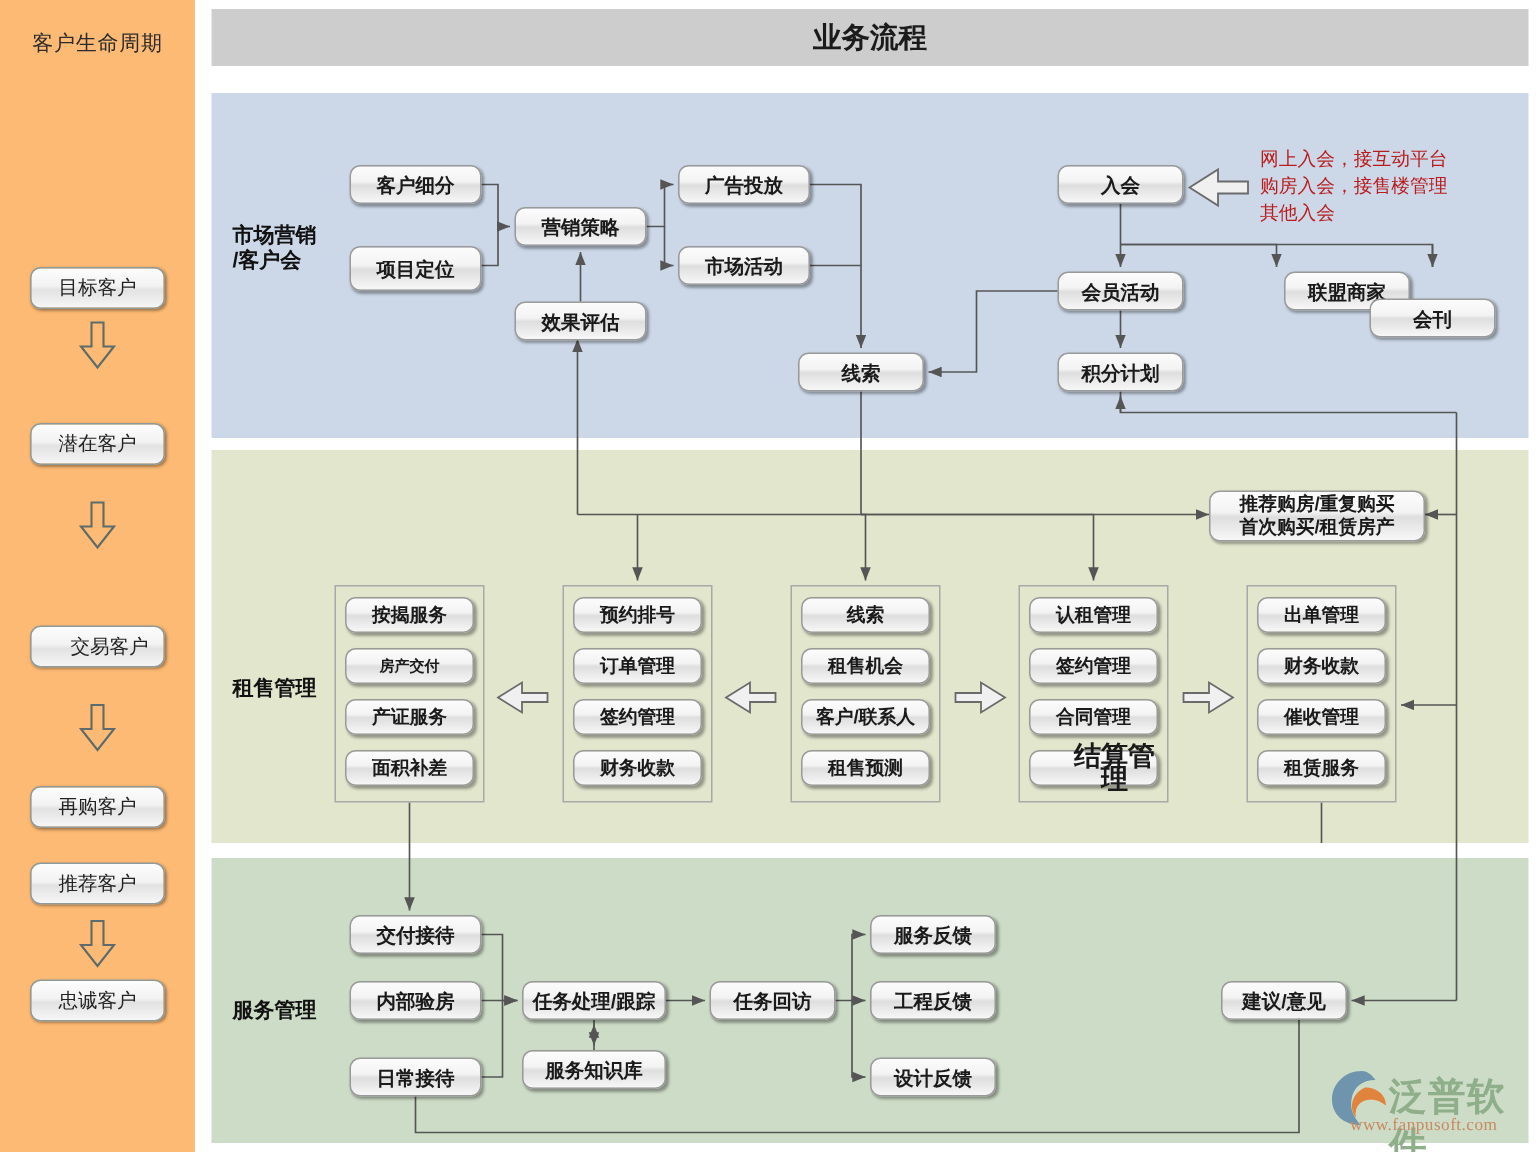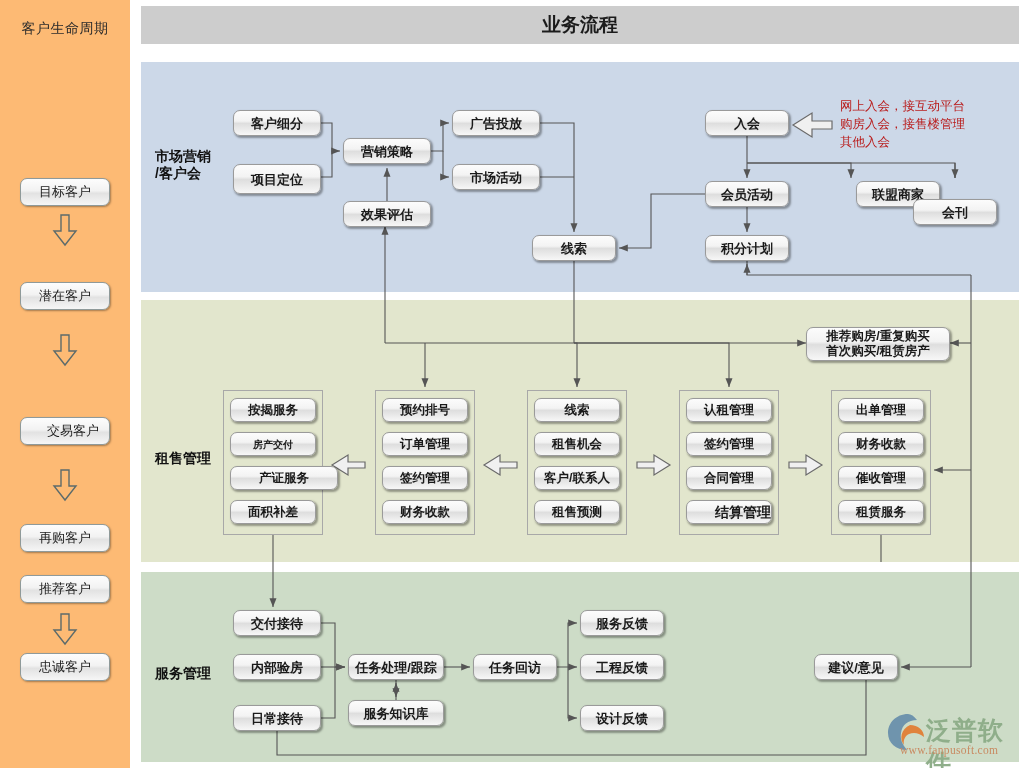--- a/index.html
+++ b/index.html
@@ -183,37 +183,37 @@
       <div class="node" style="left: 705px; top: 110px; width: 84px; height: 26px;">入会</div>
       <div class="node" style="left: 705px; top: 181px; width: 84px; height: 26px;">会员活动</div>
       <div class="node" style="left: 809px; top: 181px; width: 84px; height: 26px; margin-left: 47px;">联盟商家</div>
       <div class="node" style="left: 913px; top: 199px; width: 84px; height: 26px;">会刊</div>
       <div class="node" style="left: 705px; top: 235px; width: 84px; height: 26px;">积分计划</div>
     </div>
   <div id="rental-groups">
       <div class="grpbox" style="left: 223px; top: 390px; width: 100px; height: 145px;"></div>
       <div class="node" style="left: 230px; top: 398px; width: 86px; height: 24px; font-size: 12.5px;">按揭服务</div>
       <div class="node" style="left: 230px; top: 432px; width: 86px; height: 24px; font-size: 10px;">房产交付</div>
-      <div class="node" style="left: 230px; top: 466px; width: 108px; height: 24px; font-size: 12.5px;">产证服务</div>
+      <div class="node" style="left: 230px; top: 466px; width: 86px; height: 24px; font-size: 12.5px;">产证服务</div>
       <div class="node" style="left: 230px; top: 500px; width: 86px; height: 24px; font-size: 12.5px;">面积补差</div>
       <div class="grpbox" style="left: 375px; top: 390px; width: 100px; height: 145px;"></div>
       <div class="node" style="left: 382px; top: 398px; width: 86px; height: 24px; font-size: 12.5px;">预约排号</div>
       <div class="node" style="left: 382px; top: 432px; width: 86px; height: 24px; font-size: 12.5px;">订单管理</div>
       <div class="node" style="left: 382px; top: 466px; width: 86px; height: 24px; font-size: 12.5px;">签约管理</div>
       <div class="node" style="left: 382px; top: 500px; width: 86px; height: 24px; font-size: 12.5px;">财务收款</div>
       <div class="grpbox" style="left: 527px; top: 390px; width: 100px; height: 145px;"></div>
       <div class="node" style="left: 534px; top: 398px; width: 86px; height: 24px; font-size: 12.5px;">线索</div>
       <div class="node" style="left: 534px; top: 432px; width: 86px; height: 24px; font-size: 12.5px;">租售机会</div>
       <div class="node" style="left: 534px; top: 466px; width: 86px; height: 24px; font-size: 12.5px;">客户/联系人</div>
       <div class="node" style="left: 534px; top: 500px; width: 86px; height: 24px; font-size: 12.5px;">租售预测</div>
       <div class="grpbox" style="left: 679px; top: 390px; width: 100px; height: 145px;"></div>
       <div class="node" style="left: 686px; top: 398px; width: 86px; height: 24px; font-size: 12.5px;">认租管理</div>
       <div class="node" style="left: 686px; top: 432px; width: 86px; height: 24px; font-size: 12.5px;">签约管理</div>
       <div class="node" style="left: 686px; top: 466px; width: 86px; height: 24px; font-size: 12.5px;">合同管理</div>
-      <div class="node" style="left: 686px; top: 500px; width: 86px; height: 24px; font-size: 14px; padding-left: 28px;">结算管理</div>
+      <div class="node" style="left: 686px; top: 500px; width: 86px; height: 24px; font-size: 18px; padding-left: 28px;">结算管理</div>
       <div class="grpbox" style="left: 831px; top: 390px; width: 100px; height: 145px;"></div>
       <div class="node" style="left: 838px; top: 398px; width: 86px; height: 24px; font-size: 12.5px;">出单管理</div>
       <div class="node" style="left: 838px; top: 432px; width: 86px; height: 24px; font-size: 12.5px;">财务收款</div>
       <div class="node" style="left: 838px; top: 466px; width: 86px; height: 24px; font-size: 12.5px;">催收管理</div>
       <div class="node" style="left: 838px; top: 500px; width: 86px; height: 24px; font-size: 12.5px;">租赁服务</div>
     </div>
   <div id="service-nodes">
       <div class="node" style="left: 233px; top: 610px; width: 88px; height: 26px;">交付接待</div>
       <div class="node" style="left: 233px; top: 654px; width: 88px; height: 26px; text-align: center;">内部验房</div>
       <div class="node" style="left: 233px; top: 705px; width: 88px; height: 26px;">日常接待</div>

